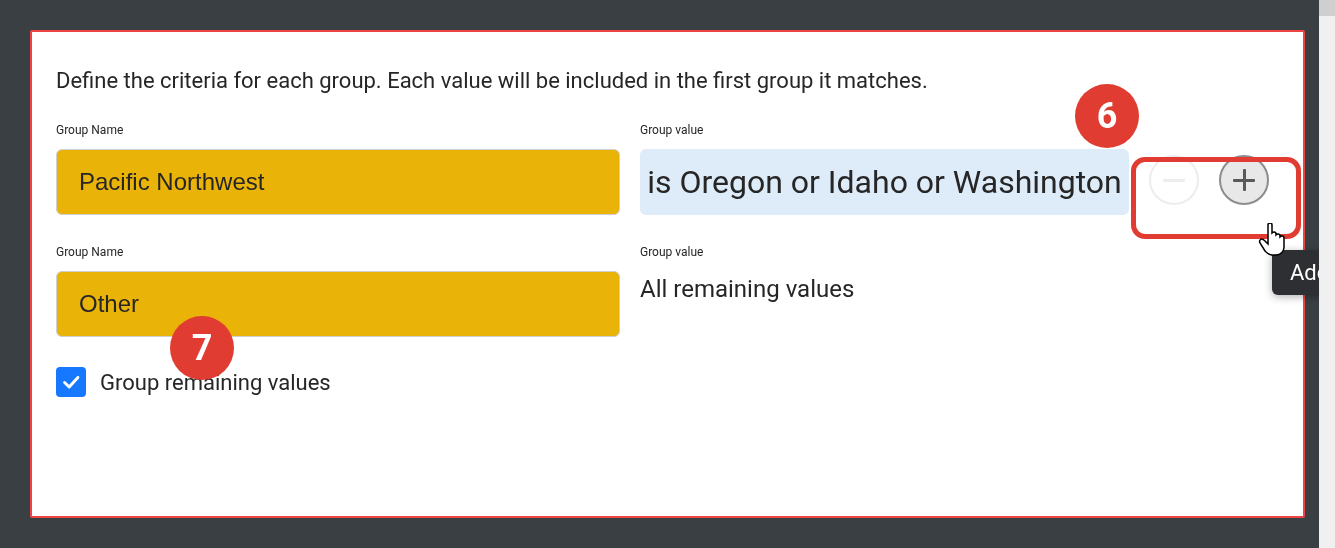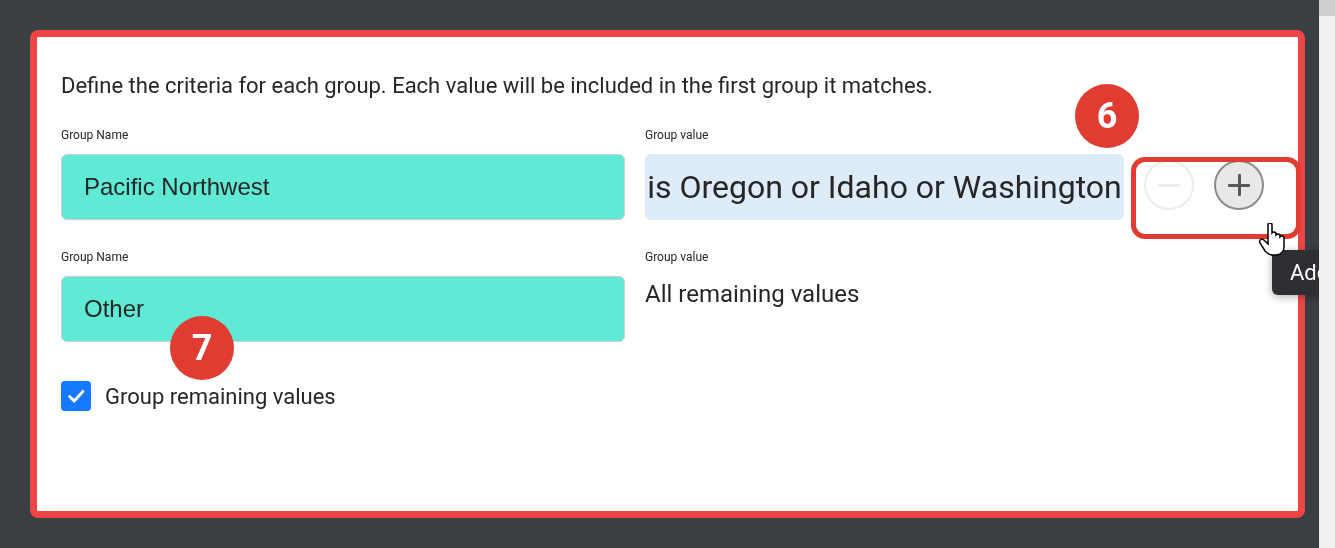--- a/index.html
+++ b/index.html
@@ -10,22 +10,22 @@
     body {
       font-family: -apple-system, BlinkMacSystemFont, "Segoe UI", Roboto, Helvetica, Arial, sans-serif;
       background: #3a3f44;
       width: 1335px;
       height: 548px;
       padding: 30px;
       position: relative;
     }
     .panel {
       background: #ffffff;
-      border: 7px solid #ef4444;
-      border-radius: 8px;
+      border: 2px solid #ef4444;
+      border-radius: 2px;
       width: 100%;
       height: 100%;
       padding: 36px 24px 24px 24px;
       position: relative;
     }
     .description {
       font-size: 22px;
       color: #262626;
       margin-bottom: 30px;
     }
@@ -52,21 +52,21 @@
       font-weight: 400;
     }
     .text-input {
       width: 100%;
       height: 66px;
       border: 1px solid #cfcfcf;
       border-radius: 6px;
       font-size: 24px;
       padding: 14px 22px;
       color: #262626;
-      background: #5eead4;
+      background: #eab308;
     }
     .value-pill {
       width: 100%;
       height: 66px;
       background: #deebf8;
       border-radius: 6px;
       display: flex;
       align-items: center;
       justify-content: center;
       font-size: 32px;
@@ -129,21 +129,21 @@
       position: absolute;
       width: 3px;
       height: 22px;
       background: #595959;
       border-radius: 1px;
     }
     .checkbox-row {
       display: flex;
       align-items: center;
       gap: 14px;
-      margin-top: 39px;
+      margin-top: 30px;
     }
     .checkbox {
       width: 30px;
       height: 30px;
       background: #1677ff;
       border-radius: 4px;
       display: flex;
       align-items: center;
       justify-content: center;
       cursor: pointer;

